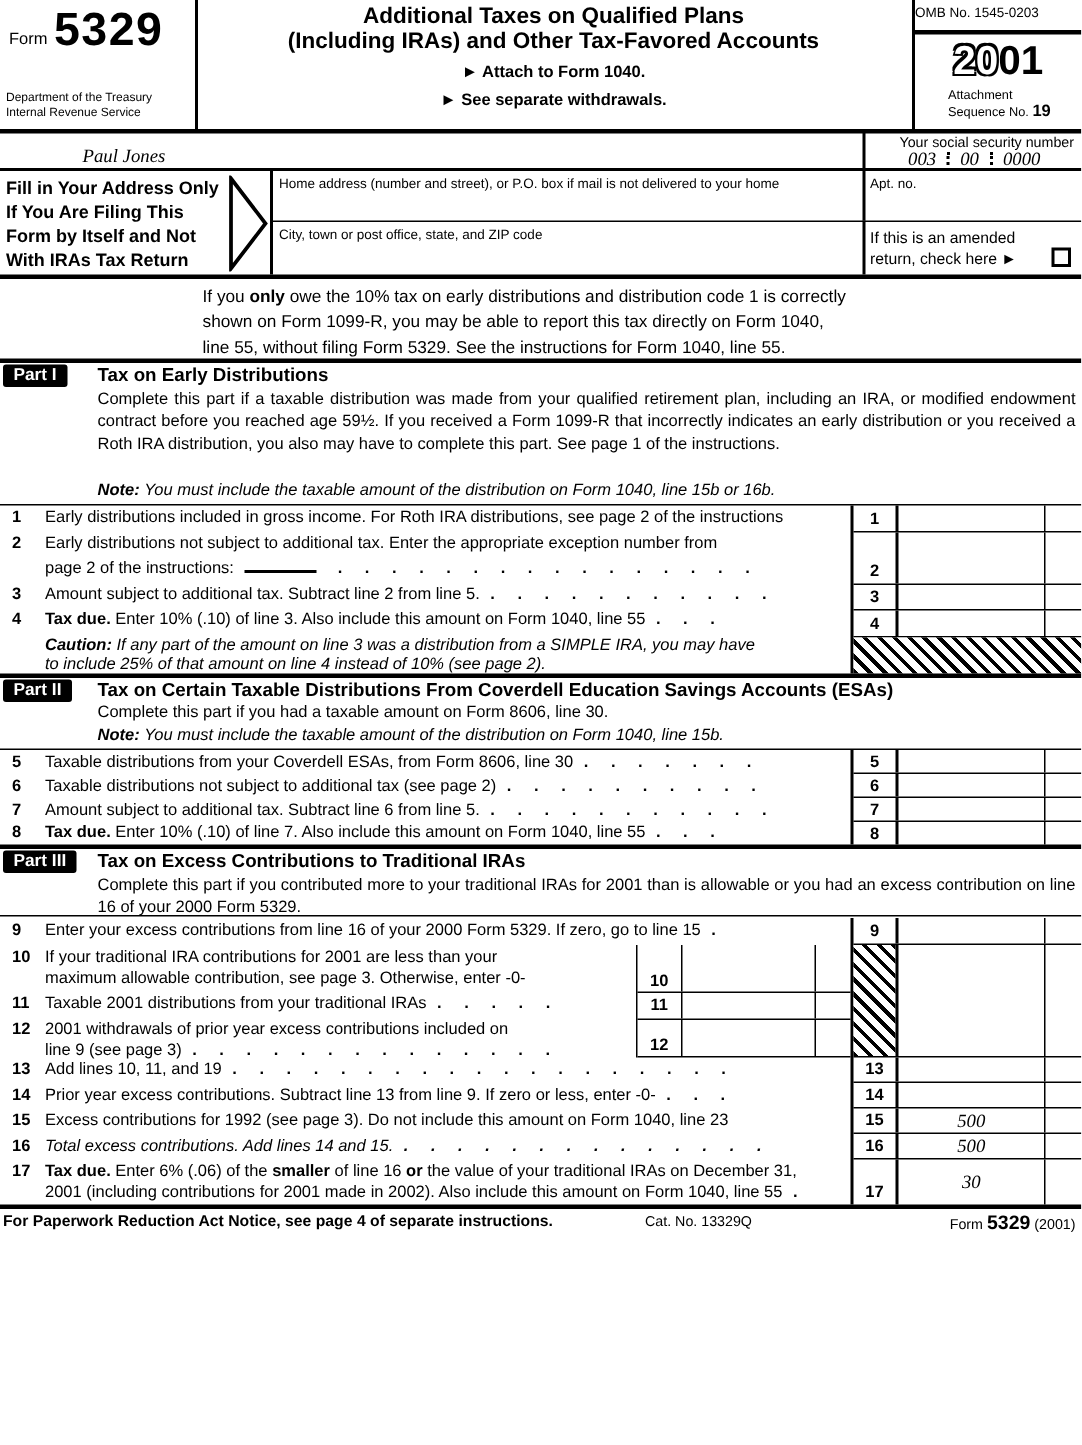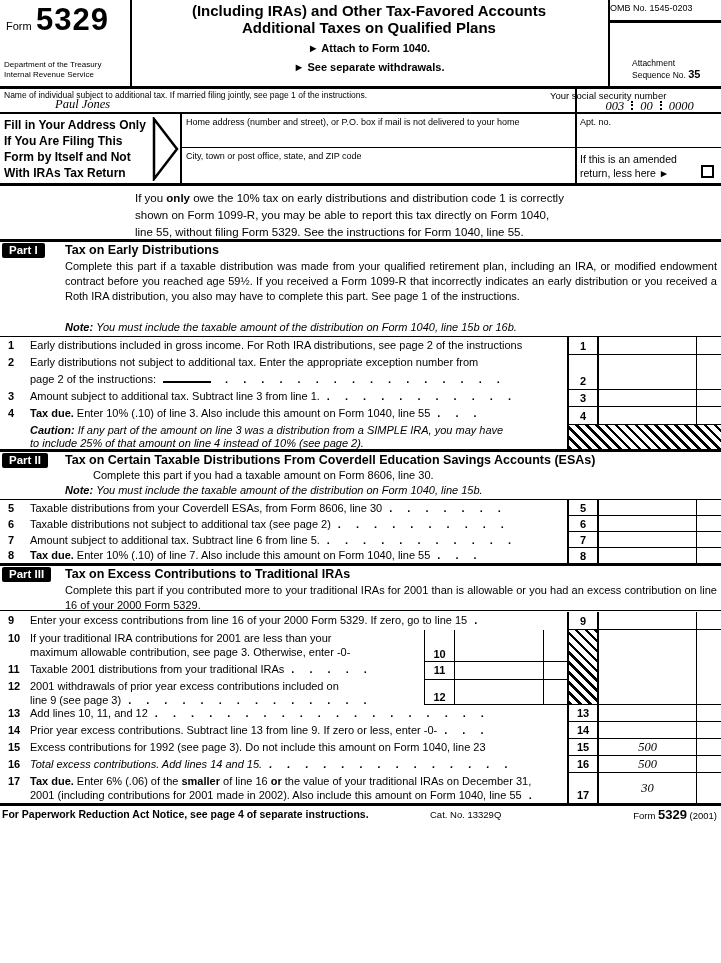--- a/index.html
+++ b/index.html
@@ -43,39 +43,41 @@
 
   <div class="abs" style="left:6px;top:20px;font-size:11px;">Form</div>
   <div class="abs b" style="left:36px;top:2px;font-size:31px;letter-spacing:1px;">5329</div>
   <div class="abs" style="left:4px;top:60px;font-size:8px;line-height:10px;">
     <div>Department of the Treasury</div>
     <div>Internal Revenue Service</div>
   </div>
   <div class="vline" style="left:130px;top:0;width:2px;height:87px;"></div>
 
   <div class="abs" style="left:132px;top:2px;width:474px;text-align:center;">
+    <div class="b" style="font-size:15px;">Additional Taxes on Qualified Plans</div>
     <div class="b" style="font-size:15px;">(Including IRAs) and Other Tax-Favored Accounts</div>
-    <div class="b" style="font-size:15px;">Additional Taxes on Qualified Plans</div>
     <div class="b" style="font-size:11px;margin-top:6px;">► Attach to Form 1040.</div>
     <div class="b" style="font-size:11px;margin-top:7px;">► See separate withdrawals.</div>
   </div>
 
   <div class="vline" style="left:608px;top:0;width:2px;height:87px;"></div>
   <div class="abs" style="left:610px;top:3px;width:105px;text-align:left;font-size:9px;">OMB No. 1545-0203</div>
   <div class="hline" style="left:608px;top:20px;height:2.5px;"></div>
+  <div class="abs b" style="left:610px;top:25px;width:111px;text-align:center;font-size:27px;">
+    <span class="y-outline">20</span><span>01</span>
+  </div>
   <div class="abs" style="left:632px;top:58px;font-size:8.5px;line-height:11px;">
     <div>Attachment</div>
-    <div><span>Sequence No.</span> <span class="b" style="font-size:11px;">35</span></div>
+    <div><span>Sequence No.</span> <span class="b" style="font-size:11px;">19</span></div>
   </div>
   <div class="hline" style="top:86px;height:2.5px;"></div>
 
-  <div class="abs" style="left:4px;top:90px;font-size:8.5px;">Name of individual subject to additional tax. If married filing jointly, see page 1 of the instructions.</div>
   <div class="abs hand" style="left:55px;top:97px;">Paul Jones</div>
   <div class="vline" style="left:575px;top:88px;width:1.5px;height:24px;"></div>
-  <div class="abs" style="left:550px;top:90px;width:122px;text-align:left;font-size:9.5px;">Your social security number</div>
+  <div class="abs" style="left:594px;top:90px;width:122px;text-align:right;font-size:9.5px;">Your social security number</div>
   <div class="abs hand" style="left:578px;top:99px;width:143px;text-align:center;">
     <span>003</span><span class="ssn-sep"></span><span>00</span><span class="ssn-sep"></span><span>0000</span>
   </div>
   <div class="hline" style="top:112px;height:1.5px;"></div>
 
   <div class="abs b" style="left:4px;top:117px;font-size:12px;line-height:16px;">
     <div>Fill in Your Address Only</div>
     <div>If You Are Filing This</div>
     <div>Form by Itself and Not</div>
     <div>With IRAs Tax Return</div>
@@ -88,21 +90,21 @@
   <div class="abs" style="left:186px;top:127px;width:380px;height:18px;"></div>
   <div class="vline" style="left:575px;top:114px;width:1.5px;height:33px;"></div>
   <div class="abs" style="left:580px;top:117px;font-size:9px;">Apt. no.</div>
   <div class="abs" style="left:580px;top:127px;width:135px;height:18px;"></div>
   <div class="hline" style="left:180px;top:147px;height:1px;"></div>
   <div class="abs" style="left:186px;top:151px;font-size:9px;">City, town or post office, state, and ZIP code</div>
   <div class="abs" style="left:186px;top:161px;width:380px;height:18px;"></div>
   <div class="vline" style="left:575px;top:147px;width:1.5px;height:36px;"></div>
   <div class="abs" style="left:580px;top:152px;font-size:10.5px;line-height:14px;">
     <div>If this is an amended</div>
-    <div>return, less here ►</div>
+    <div>return, check here ►</div>
   </div>
   <div class="abs checkbox" style="left:701px;top:165px;"></div>
   <div class="hline" style="top:183px;height:2.5px;"></div>
 
   <div class="abs" style="left:135px;top:190px;font-size:11.5px;line-height:17px;">
     <div><span>If you </span><span class="b">only</span><span> owe the 10% tax on early distributions and distribution code 1 is correctly</span></div>
     <div>shown on Form 1099-R, you may be able to report this tax directly on Form 1040,</div>
     <div>line 55, without filing Form 5329. See the instructions for Form 1040, line 55.</div>
   </div>
 
@@ -116,21 +118,21 @@
   <div class="abs ln-num" style="top:339px;">1</div>
   <div class="abs ln-text" style="top:339px;">Early distributions included in gross income. For Roth IRA distributions, see page 2 of the instructions</div>
   <div class="abs ln-num" style="top:356px;">2</div>
   <div class="abs ln-text" style="top:356px;">Early distributions not subject to additional tax. Enter the appropriate exception number from</div>
   <div class="abs ln-text" style="top:373px;">
     <span>page 2 of the instructions:</span>
     <span style="display:inline-block;width:48px;border-bottom:2px solid #000;margin:0 4px;"></span>
     <span class="dots">. . . . . . . . . . . . . . . .</span>
   </div>
   <div class="abs ln-num" style="top:390px;">3</div>
-  <div class="abs ln-text" style="top:390px;"><span>Amount subject to additional tax. Subtract line 3 from line 1.</span><span class="dots">. . . . . . . . . . .</span></div>
+  <div class="abs ln-text" style="top:390px;"><span>Amount subject to additional tax. Subtract line 2 from line 5.</span><span class="dots">. . . . . . . . . . .</span></div>
   <div class="abs ln-num" style="top:407px;">4</div>
   <div class="abs ln-text" style="top:407px;"><span class="b">Tax due.</span><span> Enter 10% (.10) of line 3. Also include this amount on Form 1040, line 55</span><span class="dots">. . .</span></div>
   <div class="abs ln-text i" style="top:424px;"><span class="b">Caution:</span> <span>If any part of the amount on line 3 was a distribution from a SIMPLE IRA, you may have</span></div>
   <div class="abs ln-text i" style="top:437px;">to include 25% of that amount on line 4 instead of 10% (see page 2).</div>
 
   <div class="rcstack" style="top:337px;">
     <div class="rcrow" style="height:18px;">
       <div class="rcnum">1</div>
       <div class="rcamt"></div>
       <div class="rccts"></div>
@@ -151,21 +153,21 @@
       <div class="rccts"></div>
     </div>
     <div class="rcrow" style="height:24px;border-bottom:none;">
       <div class="hatch" style="flex:1;"></div>
     </div>
   </div>
 
   <div class="hline" style="top:449px;height:3px;"></div>
   <div class="abs part-label" style="left:2px;top:453px;">Part II</div>
   <div class="abs part-title" style="left:65px;top:453px;">Tax on Certain Taxable Distributions From Coverdell Education Savings Accounts (ESAs)</div>
-  <div class="abs" style="left:65px;top:469px;margin-left:28px;">Complete this part if you had a taxable amount on Form 8606, line 30.</div>
+  <div class="abs" style="left:65px;top:469px;">Complete this part if you had a taxable amount on Form 8606, line 30.</div>
   <div class="abs" style="left:65px;top:484px;"><span class="b i">Note:</span> <span class="i">You must include the taxable amount of the distribution on Form 1040, line 15b.</span></div>
   <div class="hline" style="top:499px;height:1px;"></div>
 
   <div class="abs ln-num" style="top:502px;">5</div>
   <div class="abs ln-text" style="top:502px;"><span>Taxable distributions from your Coverdell ESAs, from Form 8606, line 30</span><span class="dots">. . . . . . .</span></div>
   <div class="abs ln-num" style="top:518px;">6</div>
   <div class="abs ln-text" style="top:518px;"><span>Taxable distributions not subject to additional tax (see page 2)</span><span class="dots">. . . . . . . . . .</span></div>
   <div class="abs ln-num" style="top:534px;">7</div>
   <div class="abs ln-text" style="top:534px;"><span>Amount subject to additional tax. Subtract line 6 from line 5.</span><span class="dots">. . . . . . . . . . .</span></div>
   <div class="abs ln-num" style="top:549px;">8</div>
@@ -204,21 +206,21 @@
   <div class="abs ln-text" style="top:614px;"><span>Enter your excess contributions from line 16 of your 2000 Form 5329. If zero, go to line 15</span><span class="dots">.</span></div>
   <div class="abs ln-num" style="top:632px;">10</div>
   <div class="abs ln-text" style="top:632px;">If your traditional IRA contributions for 2001 are less than your</div>
   <div class="abs ln-text" style="top:646px;">maximum allowable contribution, see page 3. Otherwise, enter -0-</div>
   <div class="abs ln-num" style="top:663px;">11</div>
   <div class="abs ln-text" style="top:663px;"><span>Taxable 2001 distributions from your traditional IRAs</span><span class="dots">. . . . .</span></div>
   <div class="abs ln-num" style="top:680px;">12</div>
   <div class="abs ln-text" style="top:680px;">2001 withdrawals of prior year excess contributions included on</div>
   <div class="abs ln-text" style="top:694px;"><span>line 9 (see page 3)</span><span class="dots">. . . . . . . . . . . . . .</span></div>
   <div class="abs ln-num" style="top:707px;">13</div>
-  <div class="abs ln-text" style="top:707px;"><span>Add lines 10, 11, and 12</span><span class="dots">. . . . . . . . . . . . . . . . . . .</span></div>
+  <div class="abs ln-text" style="top:707px;"><span>Add lines 10, 11, and 19</span><span class="dots">. . . . . . . . . . . . . . . . . . .</span></div>
   <div class="abs ln-num" style="top:724px;">14</div>
   <div class="abs ln-text" style="top:724px;"><span>Prior year excess contributions. Subtract line 13 from line 9. If zero or less, enter -0-</span><span class="dots">. . .</span></div>
   <div class="abs ln-num" style="top:741px;">15</div>
   <div class="abs ln-text" style="top:741px;">Excess contributions for 1992 (see page 3). Do not include this amount on Form 1040, line 23</div>
   <div class="abs ln-num" style="top:758px;">16</div>
   <div class="abs ln-text" style="top:758px;font-style:italic;"><span>Total excess contributions. Add lines 14 and 15.</span><span class="dots">. . . . . . . . . . . . . .</span></div>
   <div class="abs ln-num" style="top:775px;">17</div>
   <div class="abs ln-text" style="top:775px;"><span class="b">Tax due.</span><span> Enter 6% (.06) of the </span><span class="b">smaller</span><span> of line 16 </span><span class="b">or</span><span> the value of your traditional IRAs on December 31,</span></div>
   <div class="abs ln-text" style="top:789px;"><span>2001 (including contributions for 2001 made in 2002). Also include this amount on Form 1040, line 55</span><span class="dots">.</span></div>
 

